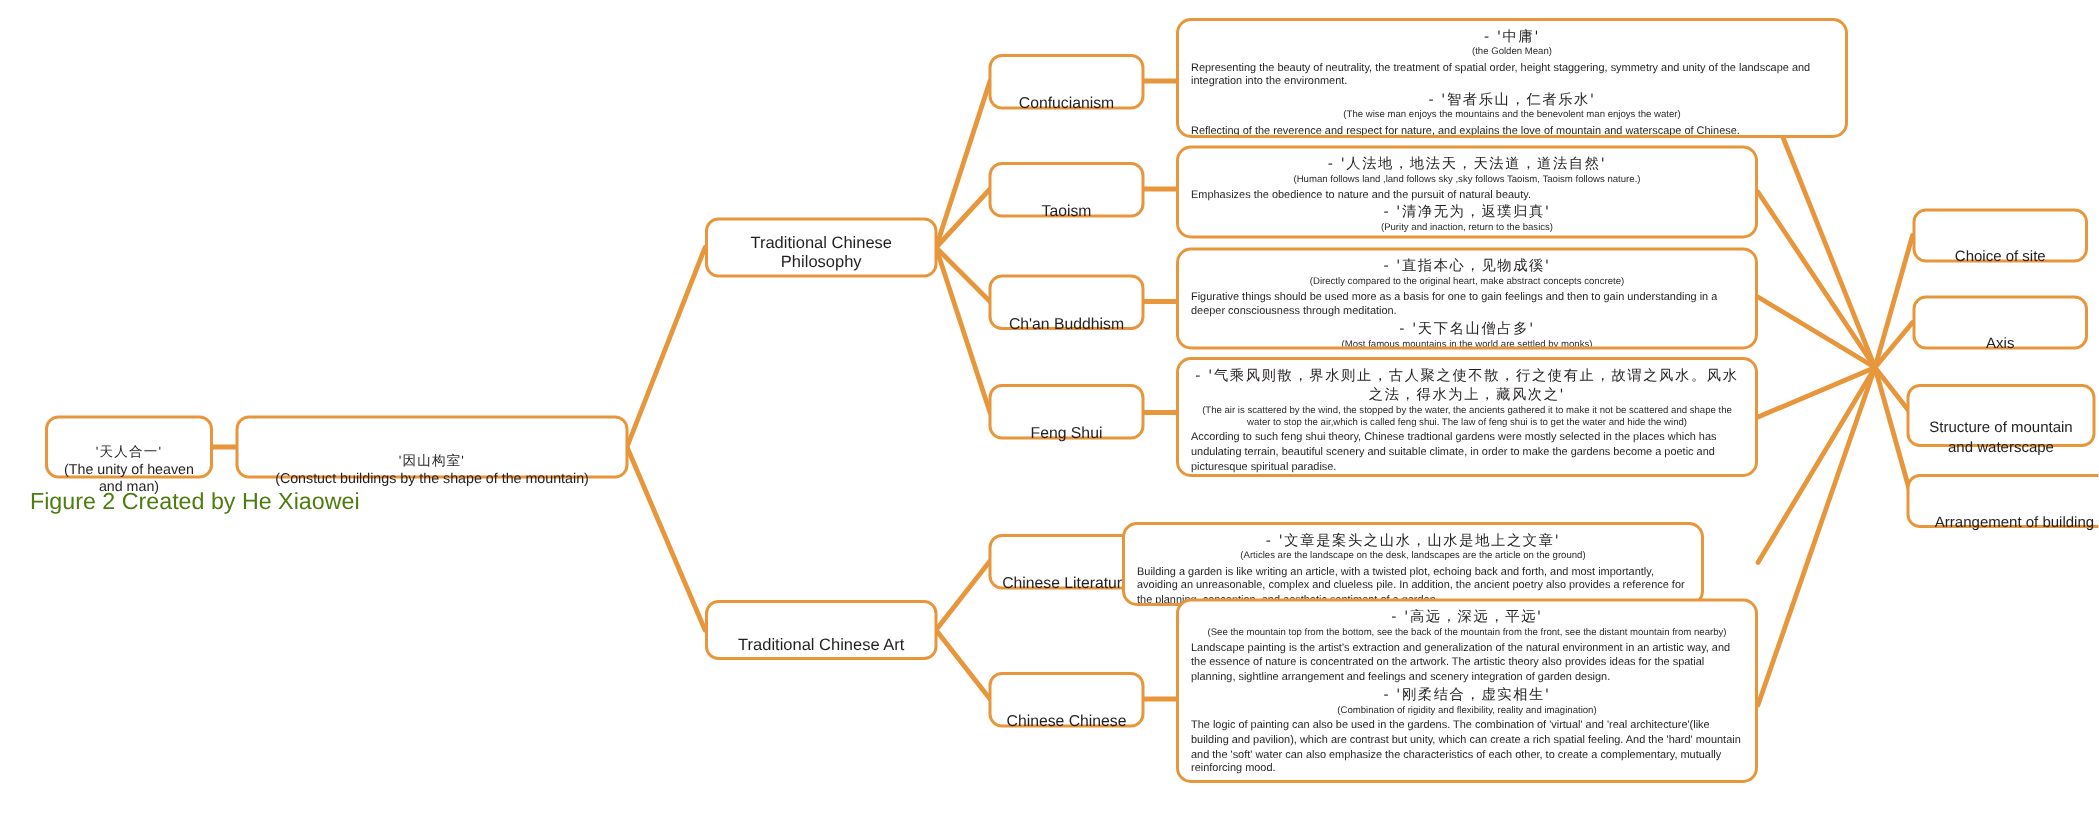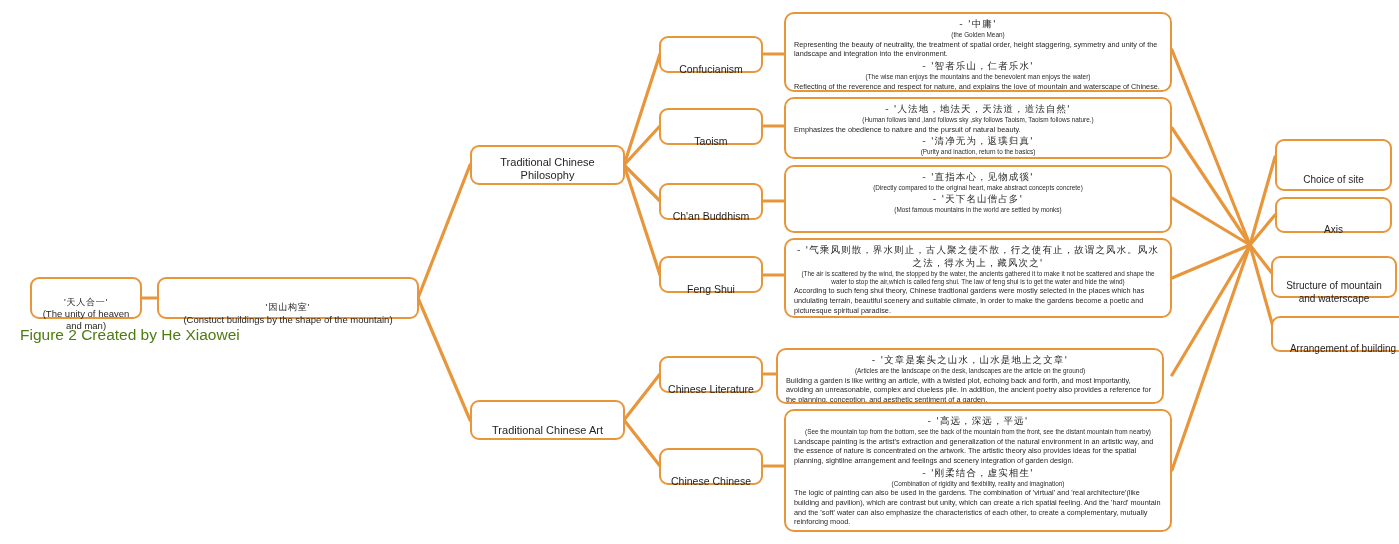--- a/index.html
+++ b/index.html
@@ -115,68 +115,69 @@
 <div class="node cat" style="left:659px;top:256px;width:104px;height:37px;">
   <span class="lbl">Feng Shui</span>
 </div>
 <div class="node cat" style="left:659px;top:356px;width:104px;height:37px;">
   <span class="lbl">Chinese Literature</span>
 </div>
 <div class="node cat" style="left:659px;top:448px;width:104px;height:37px;">
   <span class="lbl">Chinese Chinese</span>
 </div>
 
-<div class="content" style="left:784px;top:12px;width:388px;height:80px;">
+<div class="content" style="left:784px;top:12px;width:448px;height:80px;">
   <div class="cn-head">- '中庸'</div>
   <div class="cn-sub">(the Golden Mean)</div>
   <div class="body-txt">Representing the beauty of neutrality, the treatment of spatial order, height staggering, symmetry and unity of the landscape and integration into the environment.</div>
   <div class="cn-head">- '智者乐山，仁者乐水'</div>
   <div class="cn-sub">(The wise man enjoys the mountains and the benevolent man enjoys the water)</div>
   <div class="body-txt">Reflecting of the reverence and respect for nature, and explains the love of mountain and waterscape of Chinese.</div>
 </div>
 
 <div class="content" style="left:784px;top:97px;width:388px;height:62px;">
   <div class="cn-head">- '人法地，地法天，天法道，道法自然'</div>
   <div class="cn-sub">(Human follows land ,land follows sky ,sky follows Taoism, Taoism follows nature.)</div>
   <div class="body-txt">Emphasizes the obedience to nature and the pursuit of natural beauty.</div>
   <div class="cn-head">- '清净无为，返璞归真'</div>
   <div class="cn-sub">(Purity and inaction, return to the basics)</div>
   <div class="body-txt">Advocating the coexistence of man and nature. Taoist temples are also often located in the mountains and forests.</div>
 </div>
 
 <div class="content" style="left:784px;top:165px;width:388px;height:68px;border-radius:10px;">
   <div class="cn-head">- '直指本心，见物成徯'</div>
   <div class="cn-sub">(Directly compared to the original heart, make abstract concepts concrete)</div>
+  <div class="body-txt">Figurative things should be used more as a basis for one to gain feelings and then to gain understanding in a deeper consciousness through meditation.</div>
   <div class="cn-head">- '天下名山僧占多'</div>
   <div class="cn-sub">(Most famous mountains in the world are settled by monks)</div>
 
 </div>
 
 <div class="content" style="left:784px;top:238px;width:388px;height:80px;">
   <div class="cn-head wrap">- '气乘风则散，界水则止，古人聚之使不散，行之使有止，故谓之风水。风水之法，得水为上，藏风次之'</div>
   <div class="cn-sub">(The air is scattered by the wind, the stopped by the water, the ancients gathered it to make it not be scattered and shape the water to stop the air,which is called feng shui. The law of feng shui is to get the water and hide the wind)</div>
   <div class="body-txt">According to such feng shui theory, Chinese tradtional gardens were mostly selected in the places which has undulating terrain, beautiful scenery and suitable climate, in order to make the gardens become a poetic and picturesque spiritual paradise.</div>
 </div>
 
-<div class="content" style="left:776px;top:348px;width:388px;height:56px;">
+<div class="content" style="left:748px;top:348px;width:388px;height:56px;">
   <div class="cn-head">- '文章是案头之山水，山水是地上之文章'</div>
   <div class="cn-sub">(Articles are the landscape on the desk, landscapes are the article on the ground)</div>
   <div class="body-txt">Building a garden is like writing an article, with a twisted plot, echoing back and forth, and most importantly, avoiding an unreasonable, complex and clueless pile. In addition, the ancient poetry also provides a reference for the planning, conception, and aesthetic sentiment of a garden.</div>
 </div>
 
-<div class="content" style="left:784px;top:409px;width:388px;height:123px;">
+<div class="content" style="left:784px;top:399px;width:388px;height:123px;">
   <div class="cn-head">- '高远，深远，平远'</div>
   <div class="cn-sub">(See the mountain top from the bottom, see the back of the mountain from the front, see the distant mountain from nearby)</div>
   <div class="body-txt">Landscape painting is the artist's extraction and generalization of the natural environment in an artistic way, and the essence of nature is concentrated on the artwork. The artistic theory also provides ideas for the spatial planning, sightline arrangement and feelings and scenery integration of garden design.</div>
   <div class="cn-head">- '刚柔结合，虚实相生'</div>
   <div class="cn-sub">(Combination of rigidity and flexibility, reality and imagination)</div>
   <div class="body-txt">The logic of painting can also be used in the gardens. The combination of 'virtual' and 'real architecture'(like building and pavilion), which are contrast but unity, which can create a rich spatial feeling. And the 'hard' mountain and the 'soft' water can also emphasize the characteristics of each other, to create a complementary, mutually reinforcing mood.</div>
 </div>
 
-<div class="node out" style="left:1275px;top:139px;width:117px;height:52px;">
+<div class="node out" style="left:1275px;top:139px;width:117px;height:36px;">
   <span class="lbl">Choice of site</span>
 </div>
 <div class="node out" style="left:1275px;top:197px;width:117px;height:36px;">
   <span class="lbl">Axis</span>
 </div>
 <div class="node out" style="left:1271px;top:256px;width:126px;height:42px;">
   <span class="lbl">Structure of mountain and waterscape</span>
 </div>
 <div class="node out" style="left:1271px;top:316px;width:144px;height:36px;">
   <span class="lbl">Arrangement of building</span>

